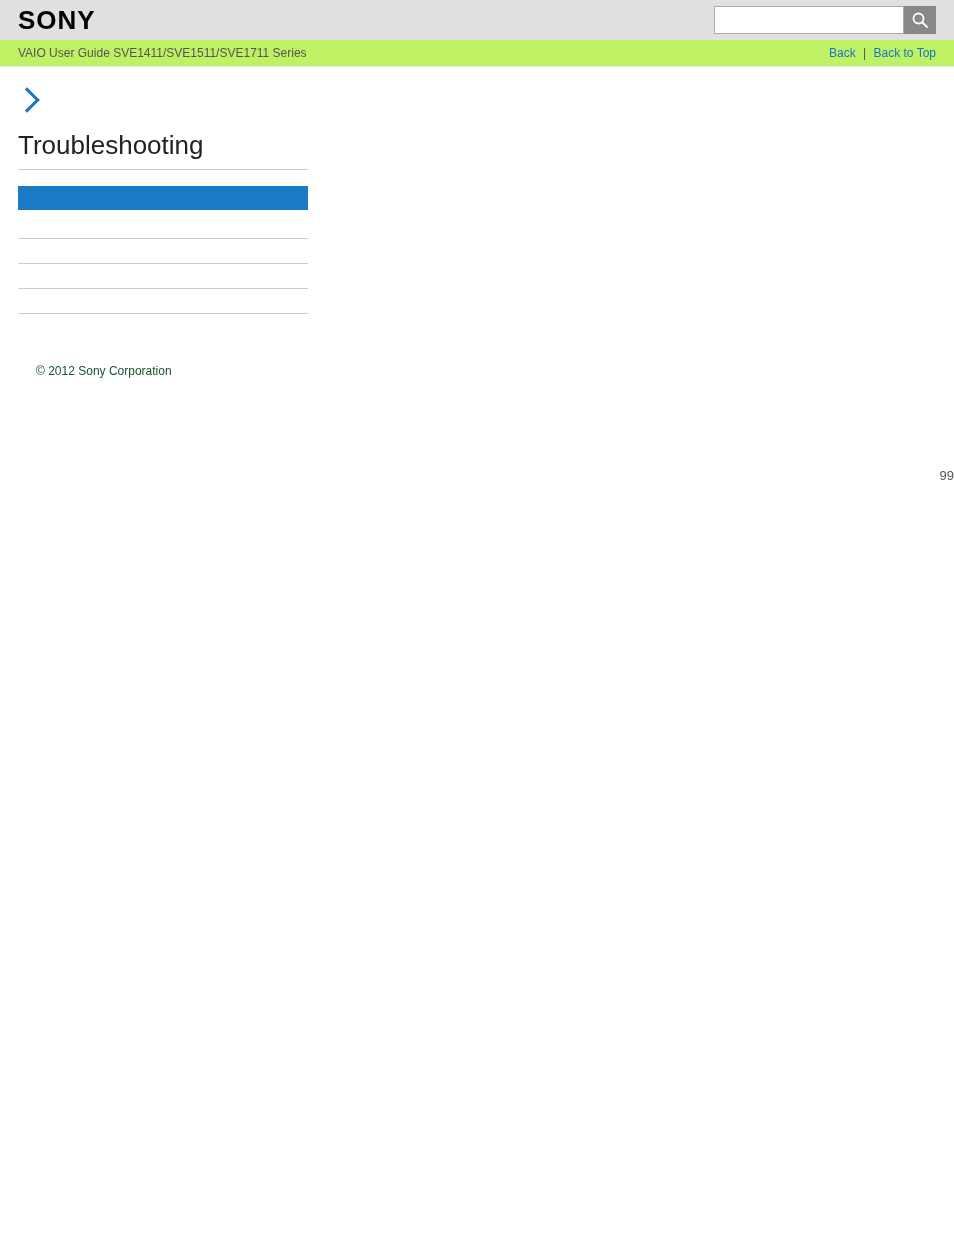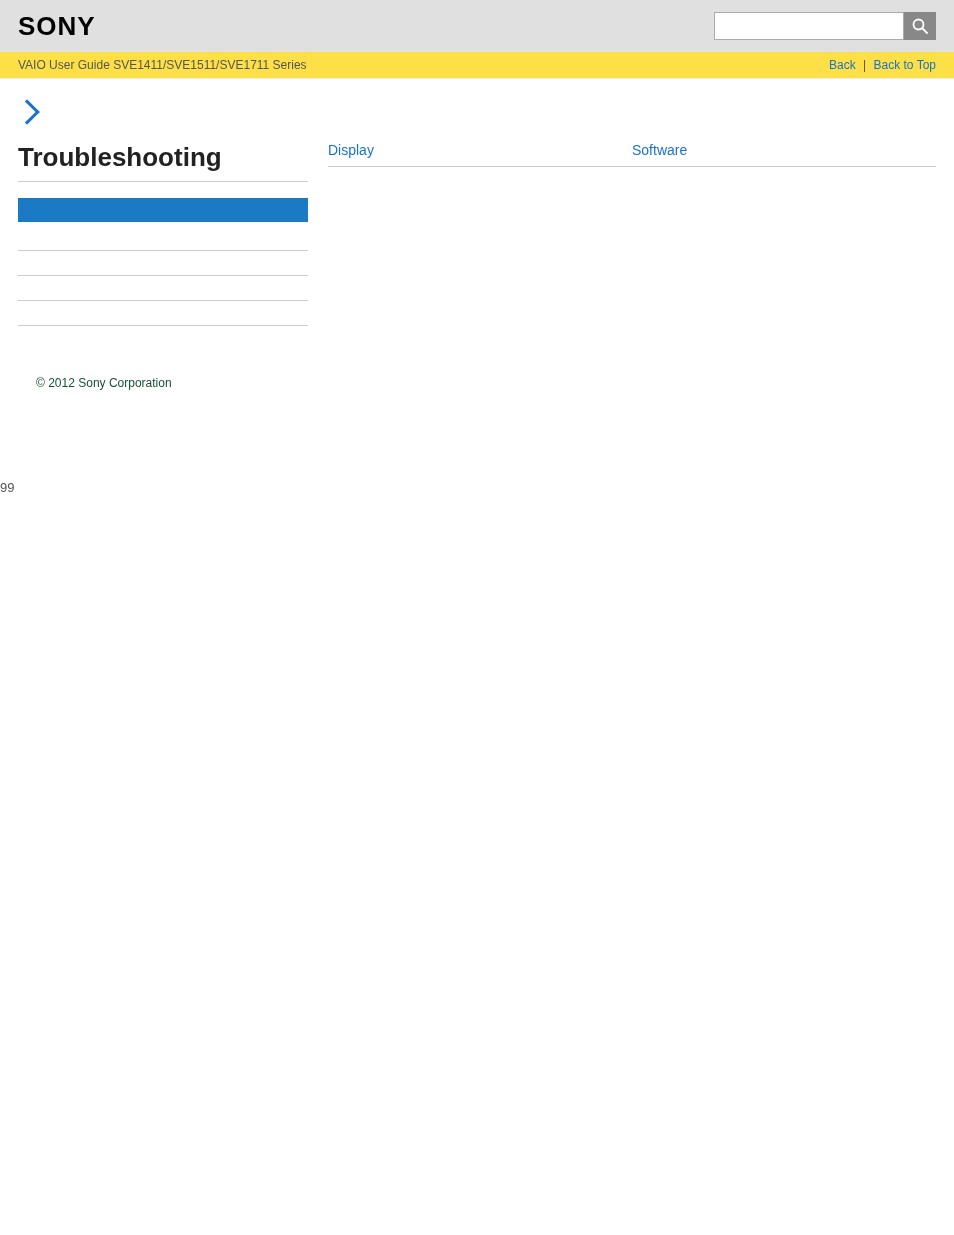--- a/index.html
+++ b/index.html
@@ -17,21 +17,21 @@
       min-height: 1235px;
     }
 
     
     .header {
       background: #e0e0e0;
       padding: 10px 18px;
       display: flex;
       align-items: center;
       justify-content: space-between;
-      height: 52px;
+      height: 40px;
     }
 
     .sony-logo {
       font-size: 26px;
       font-weight: 900;
       letter-spacing: 1px;
       color: #000;
       font-family: Arial Black, Arial, sans-serif;
     }
 
@@ -66,21 +66,21 @@
       height: 16px;
     }
 
     
     .breadcrumb-bar {
       padding: 6px 18px;
       display: flex;
       align-items: center;
       justify-content: space-between;
       border-bottom: 1px solid #eee;
-      background: #fde047;
+      background: #bef264;
     }
 
     .breadcrumb-text {
       font-size: 12px;
       color: #555;
     }
 
     .nav-links {
       font-size: 12px;
       margin-left: 19px;
@@ -122,21 +122,21 @@
 
     
     .sidebar {
       width: 310px;
       flex-shrink: 0;
       padding-right: 20px;
     }
 
     .section-title {
       font-size: 26px;
-      font-weight: 700;
+      font-weight: 400;
       color: #222;
       border-bottom: 1px solid #ccc;
       padding-bottom: 8px;
       margin-bottom: 16px;
     }
 
     .active-menu-item {
       background: #1a7bc4;
       color: #fff;
       padding: 12px 14px;
@@ -180,21 +180,21 @@
     
     .footer {
       margin-top: 40px;
       padding: 10px 18px;
       font-size: 12px;
       color: #14532d;
     }
 
     
     .page-number {
-      text-align: left;
+      text-align: right;
       font-size: 13px;
       color: #555;
       margin-top: 60px;
     }
   </style>
 </head>
 <body>
 
 <div class="header">
   <div class="sony-logo">SONY</div>
@@ -238,30 +238,20 @@
         <span></span>
       </div>
       <div class="menu-item">
         <span></span>
       </div>
       <div class="menu-item">
         <span></span>
       </div>
     </div>
 
-    <div class="right-area">
-      <div class="columns-layout">
-        <div class="column">
-          <div class="column-title">Display</div>
-        </div>
-        <div class="column">
-          <div class="column-title">Software</div>
-        </div>
-      </div>
-    </div>
 
   </div>
 
   
   <div class="footer">
     <span>© 2012 Sony Corporation</span>
   </div>
 </div>
 
 <div class="page-number">

